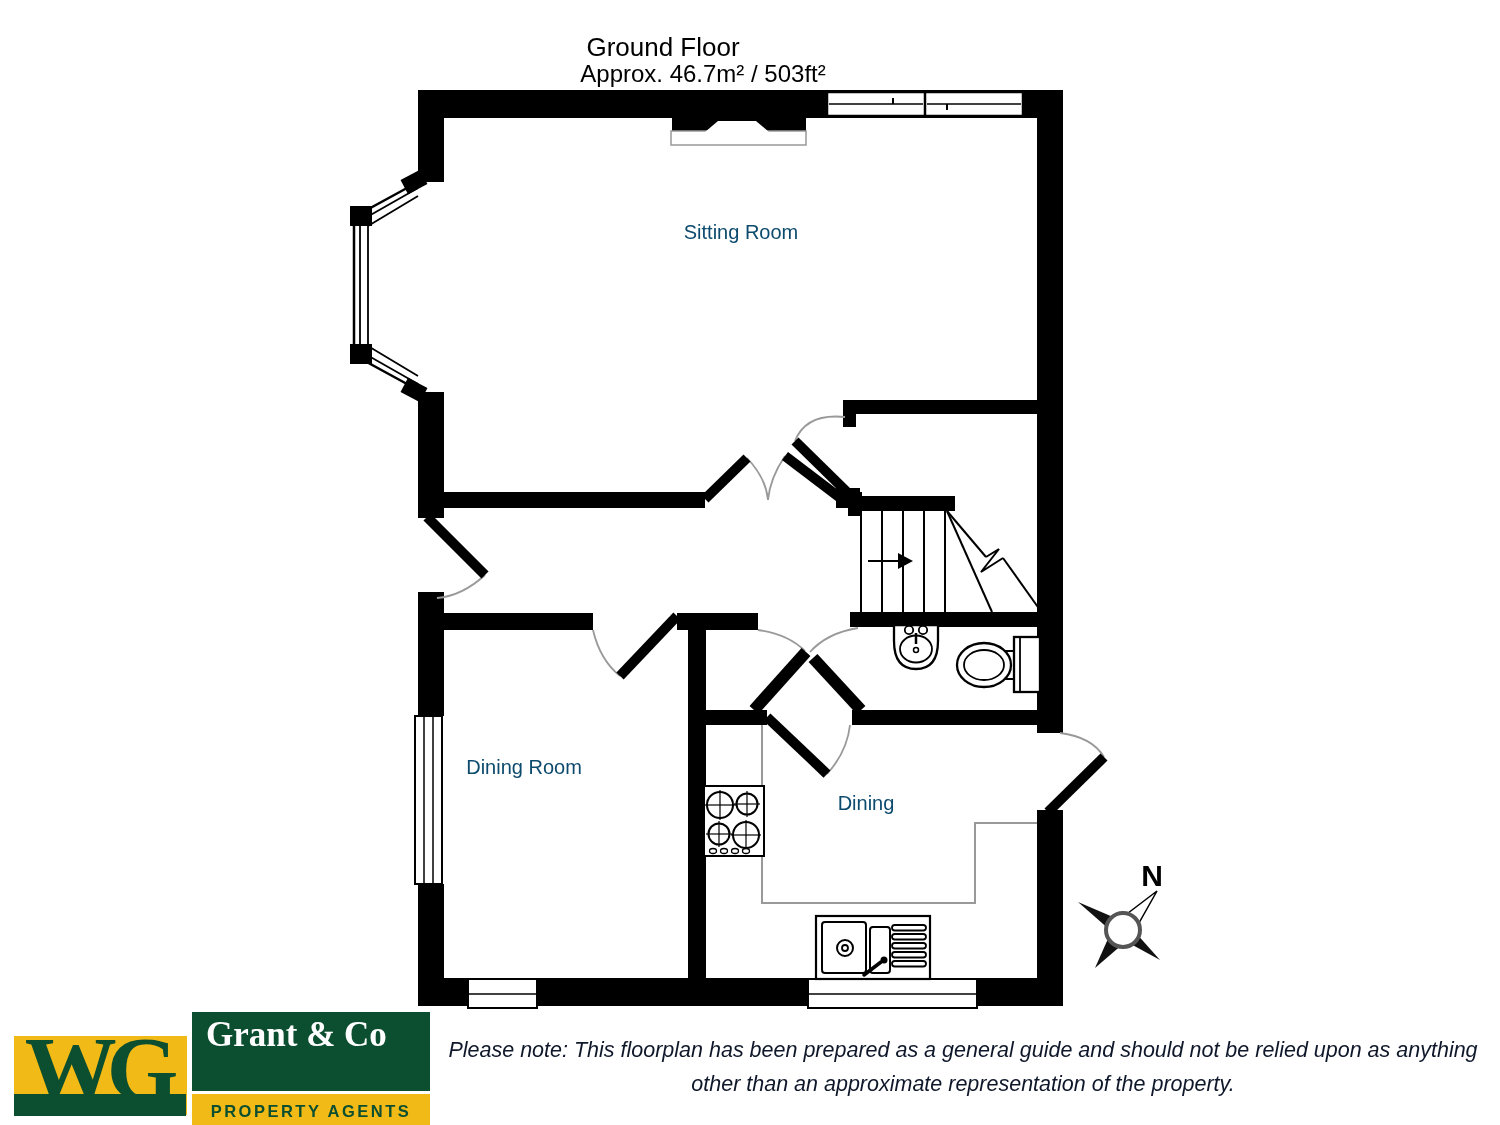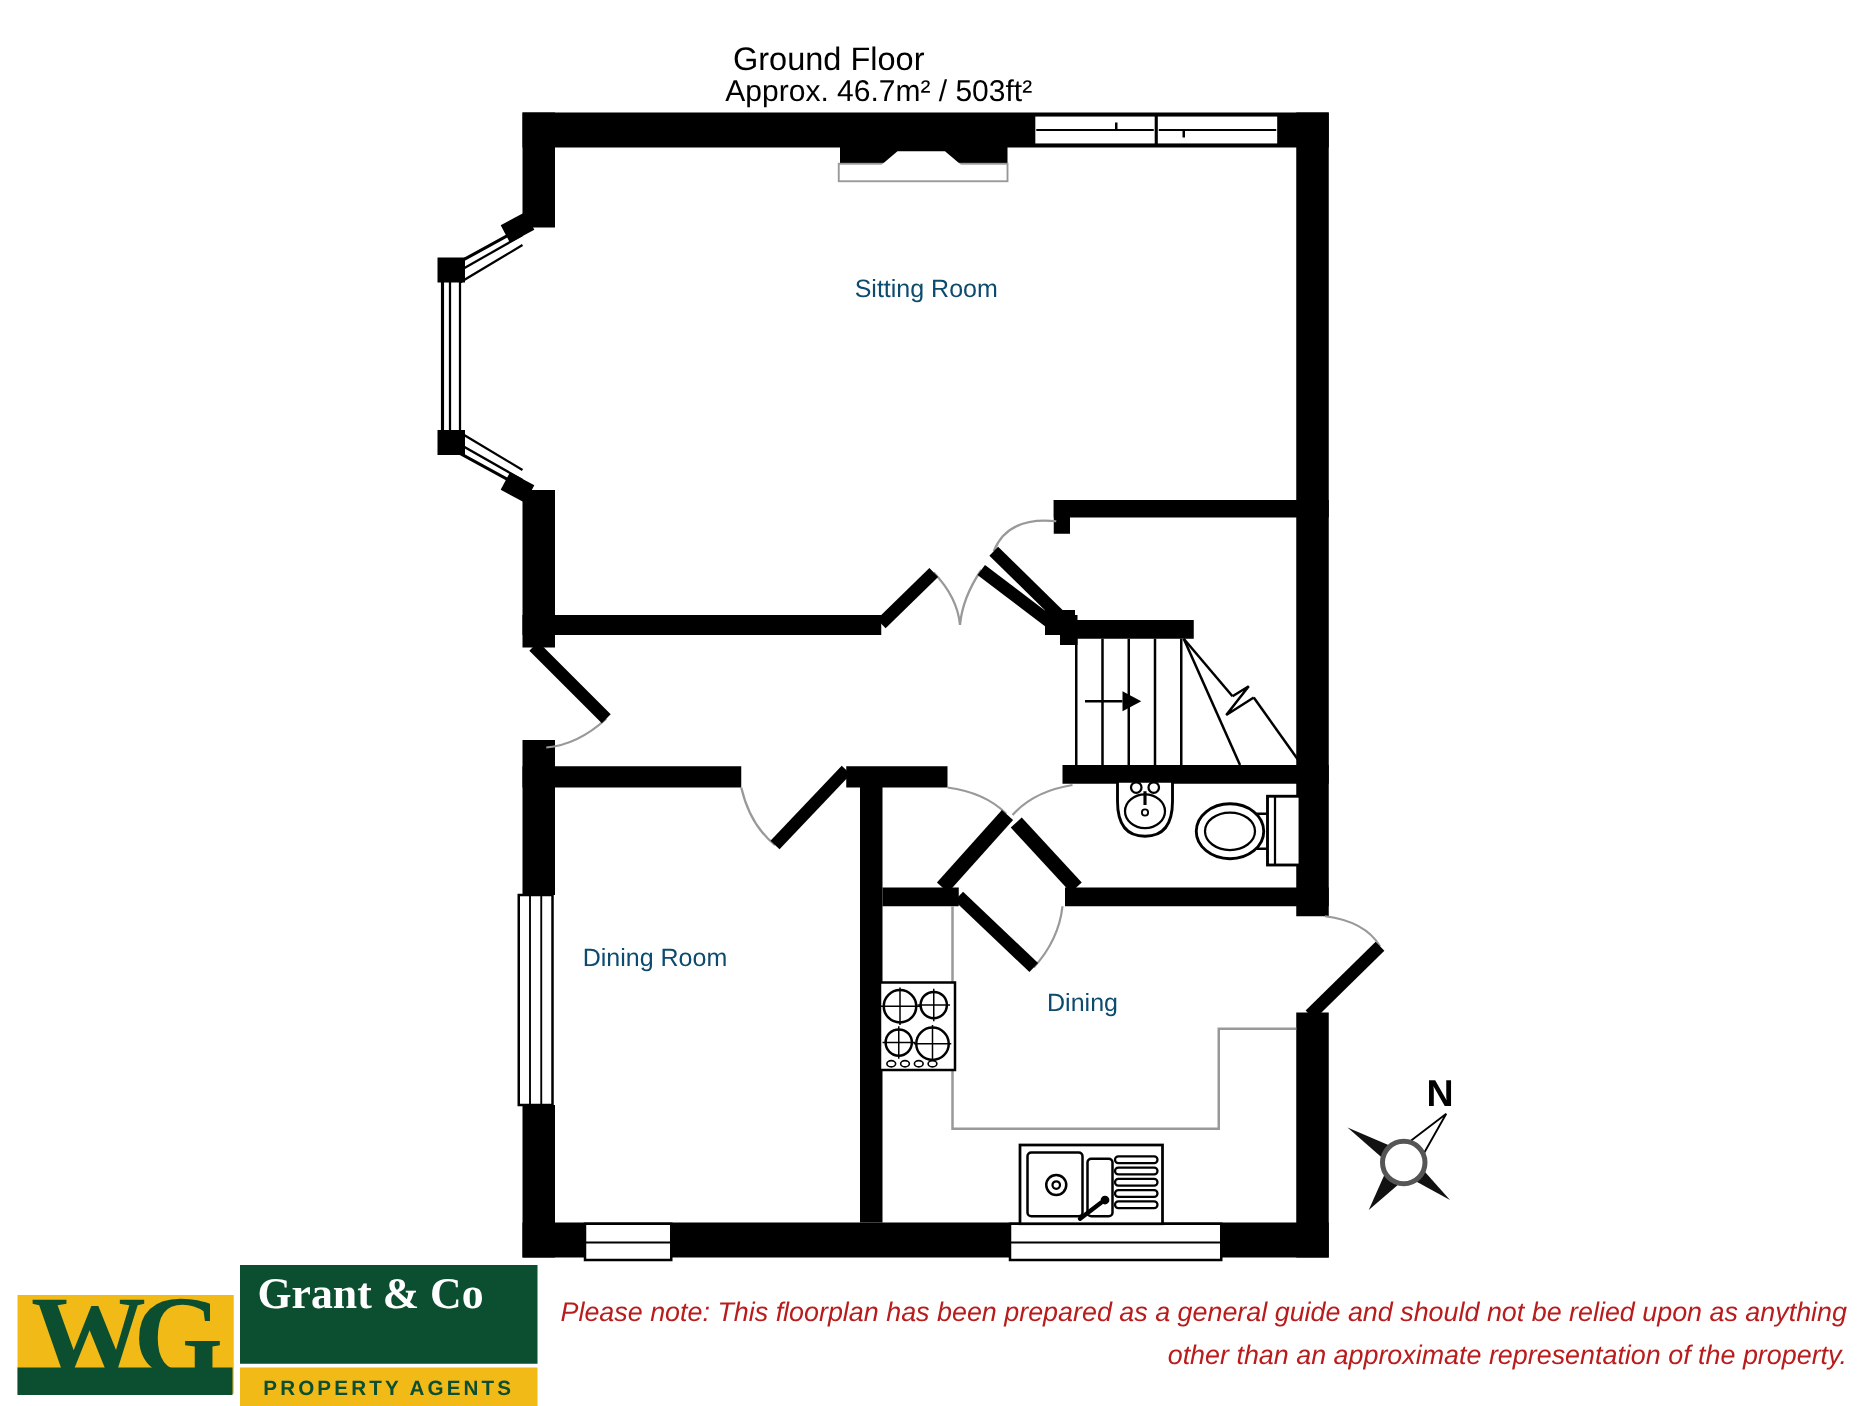--- a/index.html
+++ b/index.html
@@ -6,21 +6,21 @@
   #canvas{position:relative;width:1500px;height:1125px;background:#fff;overflow:hidden;
           font-family:"Liberation Sans",sans-serif;color:#000;}
   .abs{position:absolute;}
   .ctr{transform:translate(-50%,-50%);white-space:nowrap;}
   .cx{transform:translateX(-50%);white-space:nowrap;}
   #plan-svg{position:absolute;left:0;top:0;}
   .title{font-size:26px;}
   .subtitle{font-size:24px;}
   .room-label{font-size:20px;color:#0c4a6e;}
   .north-label{font-size:30px;font-weight:bold;}
-  .disclaimer{font-size:21.5px;font-style:italic;text-align:right;line-height:1.6;color:#b91c1c;}
+  .disclaimer{font-size:21.5px;font-style:italic;text-align:center;line-height:1.6;color:#0f172a;}
   
   .logo-yellow-box{left:14px;top:1012px;width:173px;height:79px;background:var(--brand-yellow,#f2ba16);
       display:flex;align-items:flex-end;justify-content:center;margin-top:24px;}
   .logo-monogram{font-family:"Liberation Serif",serif;font-weight:bold;font-size:92px;
       color:var(--brand-green,#0c4f30);letter-spacing:-10px;line-height:1;margin-top:-6px;margin-left:-8px;}
   .logo-green-bar{left:14px;top:1094px;width:172px;height:22px;background:var(--brand-green,#0c4f30);}
   .logo-name-box{left:192px;top:1012px;width:238px;height:79px;background:var(--brand-green,#0c4f30);
       color:#fff;font-family:"Liberation Serif",serif;font-weight:bold;font-size:35px;
       line-height:37px;padding-left:14px;box-sizing:border-box;padding-top:4px;}
   .logo-tagline-bar{left:192px;top:1094px;width:238px;height:34px;background:var(--brand-yellow,#f2ba16);

